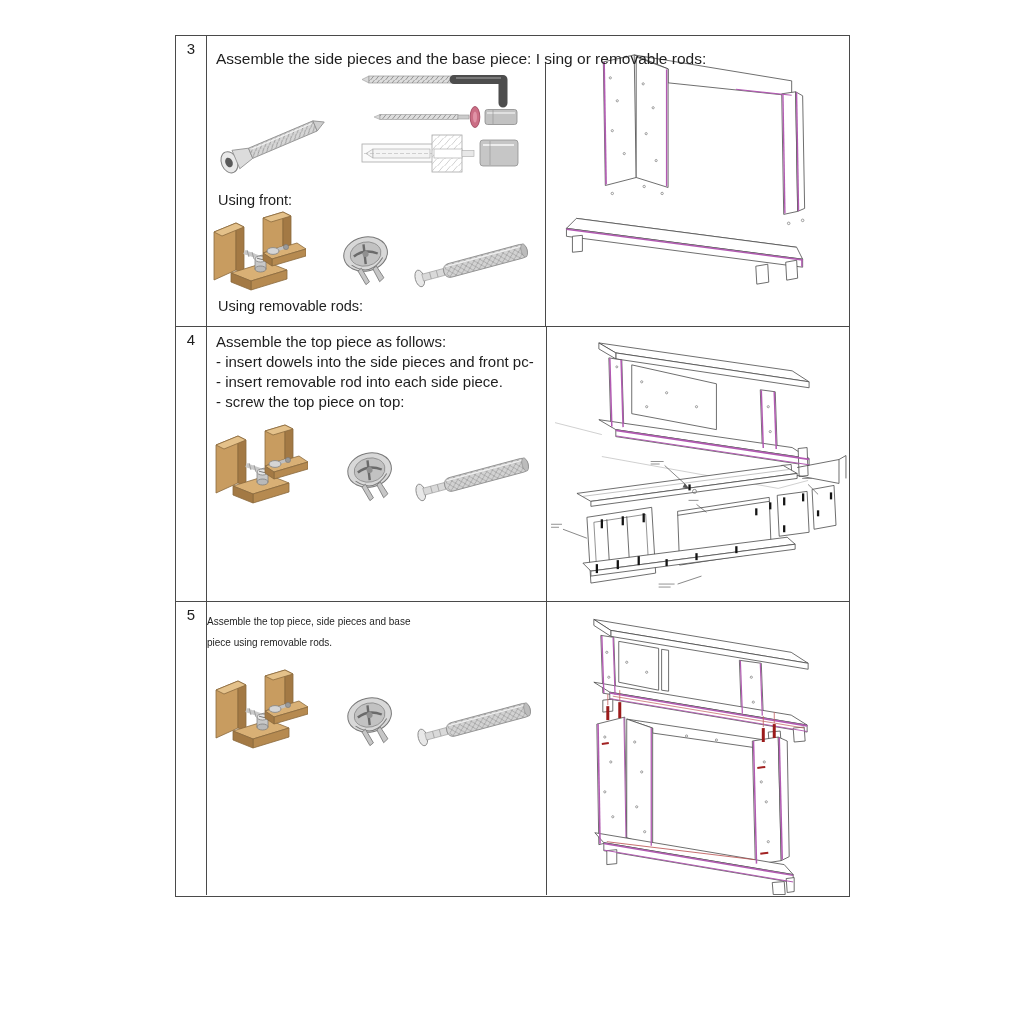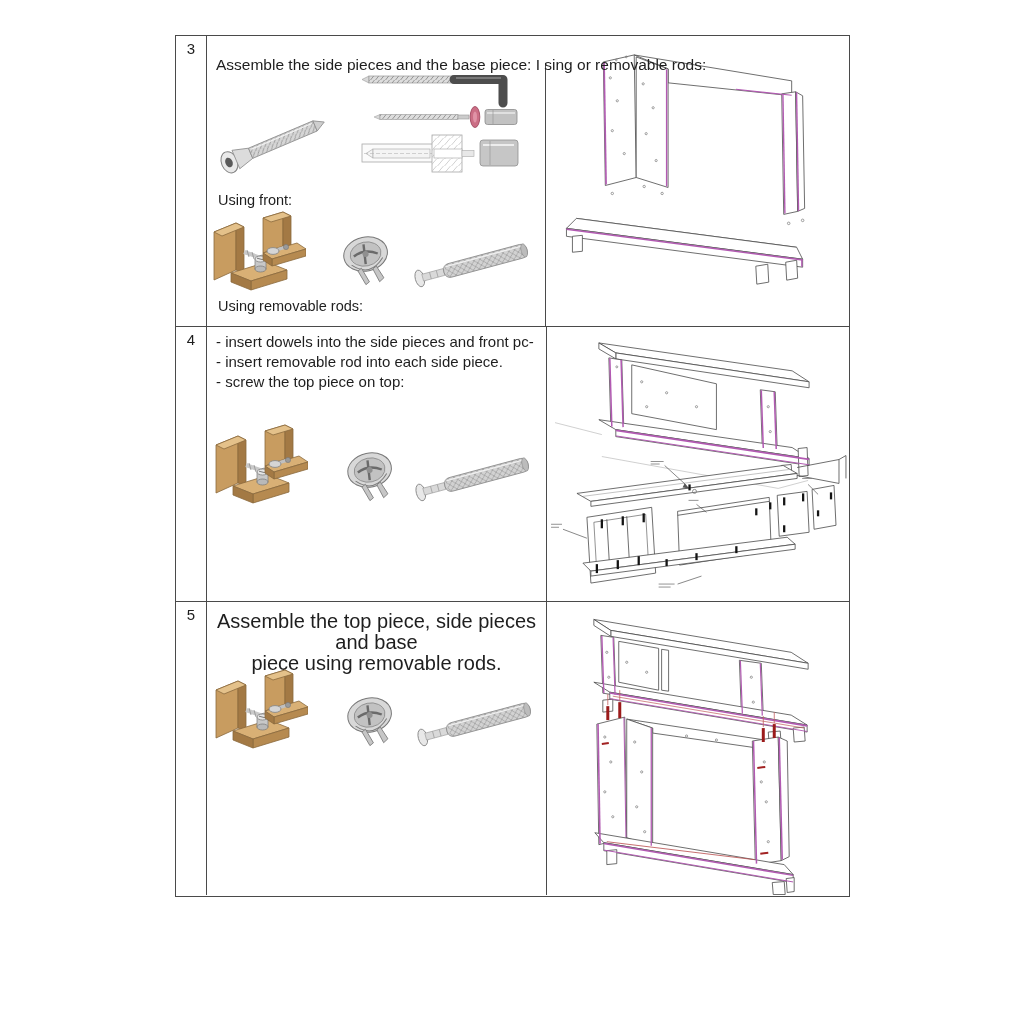--- a/index.html
+++ b/index.html
@@ -10,24 +10,24 @@
   .row-3{top:0;height:291px;border-bottom:1.2px solid #4a4a4a;}
   .row-4{top:291px;height:275px;border-bottom:1.2px solid #4a4a4a;}
   .row-5{top:566px;height:293px;}
   .cell-num{position:absolute;left:0;top:0;width:31px;height:100%;border-right:1.1px solid #4a4a4a;
             box-sizing:border-box;text-align:center;padding-top:4px;font-size:15px;}
   .cell-text{position:absolute;left:31px;top:0;width:339px;height:100%;box-sizing:border-box;}
   .cell-draw{position:absolute;left:370px;top:0;width:305px;height:100%;border-left:1.1px solid #4a4a4a;box-sizing:border-box;}
   .cell-draw.gap-top{border-left:none;}
   .cell-draw.gap-top::before{content:"";position:absolute;left:-1px;top:27px;bottom:0;width:1.1px;background:#4a4a4a;}
   .abs{position:absolute;}
-  .hdr{position:absolute;left:9px;top:20px;font-size:15.5px;white-space:nowrap;z-index:6;}
+  .hdr{position:absolute;left:9px;top:14px;font-size:15.5px;white-space:nowrap;z-index:6;}
   .lbl{position:absolute;font-size:14.5px;}
   .lines4{position:absolute;left:9px;top:5px;font-size:15px;line-height:20px;}
-  .lines5{position:absolute;left:0;top:9px;width:100%;text-align:center;font-size:20px;line-height:21px;}
+  .lines5{position:absolute;left:0;top:9px;width:100%;font-size:10px;line-height:21px;}
   .fillsvg{position:absolute;left:0;top:0;width:100%;height:100%;}
   svg{display:block;}
   .hidden-defs{position:absolute;width:0;height:0;overflow:hidden;}
 </style>
 </head>
 <body>
 
 <svg class="hidden-defs" aria-hidden="true">
   <defs>
     <pattern id="pat-hatch" patternUnits="userSpaceOnUse" width="5" height="5">
@@ -229,20 +229,21 @@
         </svg>
       </div>
     </section>
 
     <section class="row row-4">
       <div class="cell-num">
         <span>4</span>
       </div>
       <div class="cell-text">
         <div class="lines4">
+          <div>Assemble the top piece as follows:</div>
           <div>- insert dowels into the side pieces and front pc-</div>
           <div>- insert removable rod into each side piece.</div>
           <div>- screw the top piece on top:</div>
         </div>
         <svg class="abs" style="left:6px;top:96px;width:95px;height:85px" viewBox="0 0 95 85">
             <use href="#sym-blocks"></use>
           </svg>
         <svg class="abs" style="left:137px;top:121px;width:52px;height:56px" viewBox="0 0 52 56">
             <use href="#sym-cam"></use>
           </svg>

